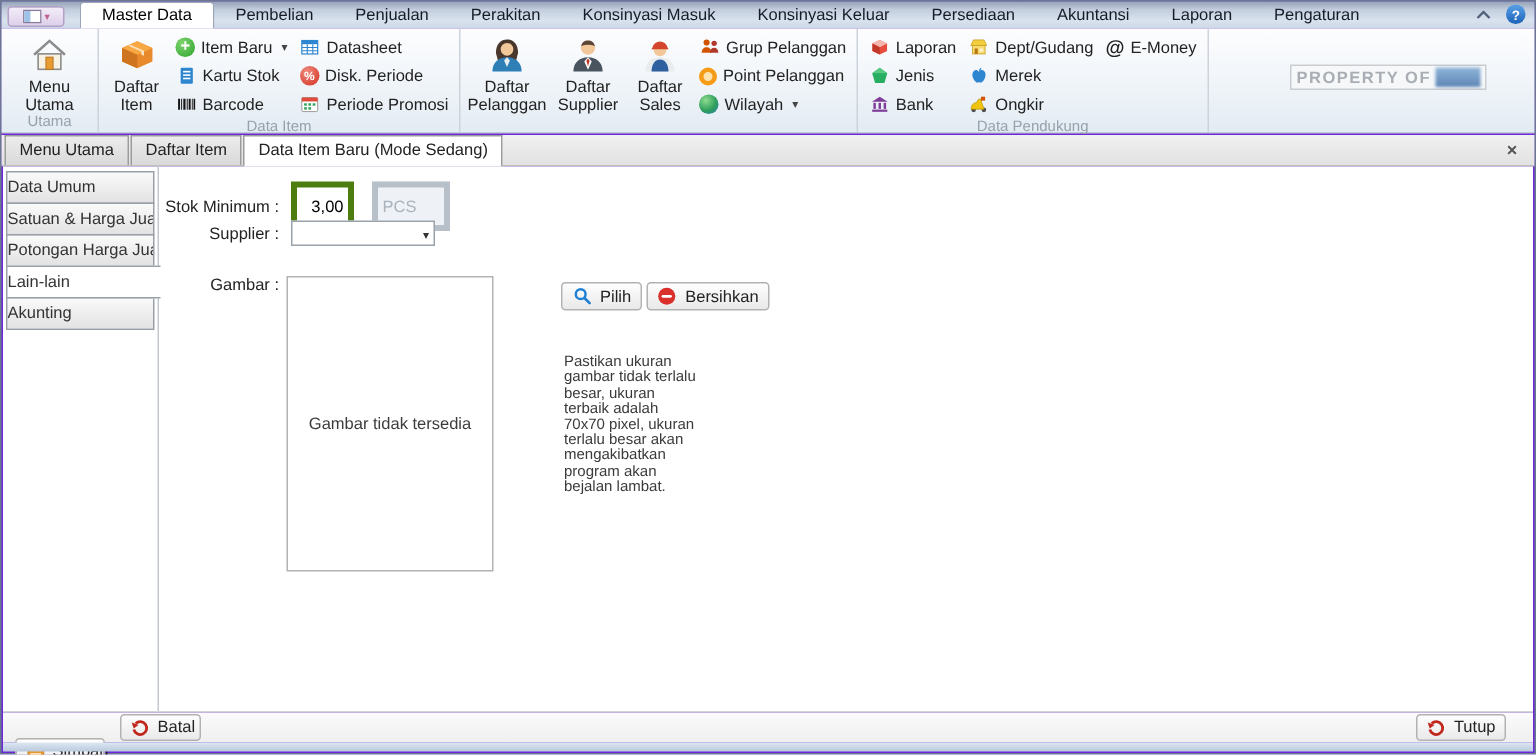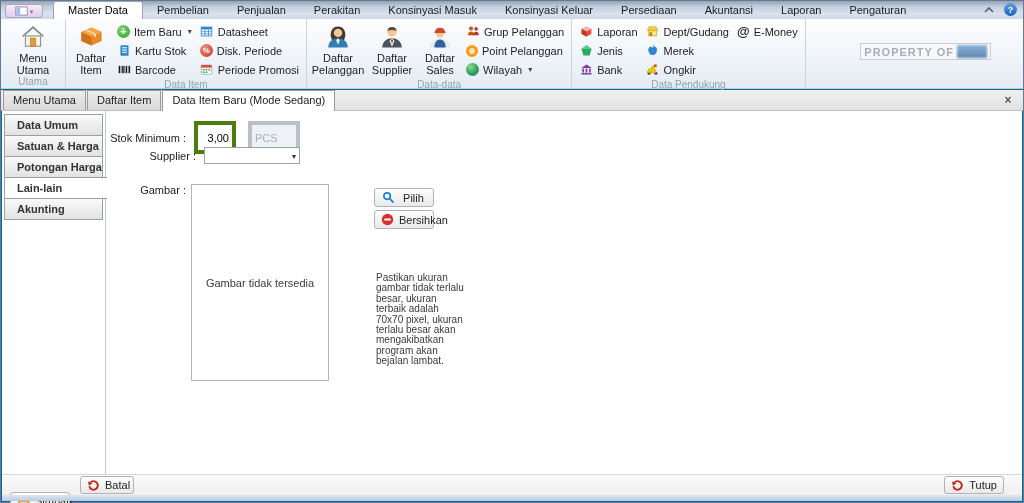--- a/index.html
+++ b/index.html
@@ -1,18 +1,18 @@
 <!DOCTYPE html>
 <html><head>
 <meta charset="utf-8">
 <style>
   * { margin:0; padding:0; box-sizing:border-box; }
   html,body { width:1024px; height:503px; }
   body { font-family:"Liberation Sans", sans-serif; font-size:11px; color:#222; position:relative; overflow:hidden; background:#fff; }
-  #app { position:absolute; inset:0; border:1px solid #69788c; background:#0369a1; }
+  #app { position:absolute; inset:0; border:1px solid #69788c; background:#6d28d9; }
 
   
   .titlebar { position:absolute; top:0; left:0; right:0; height:18px;
     background:linear-gradient(180deg,#93a2b6 0%,#c2cddd 30%,#d9e2ee 70%,#cdd8e6 100%); display:flex; align-items:flex-end; }
   .qat { margin:0 10px 1px 4px; width:38px; height:14px; background:linear-gradient(#f3ecf8,#ddd0ea); border:1px solid #b3a0c6; border-radius:3px; display:flex; align-items:center; justify-content:center; gap:2px; }
   .qat .caret { color:#c06090; font-size:7px; line-height:7px; }
   .rtab { padding:2px 14px 3px; color:#141c28; white-space:nowrap; }
   .rtab.active { background:#fff; border:1px solid #9aa5b5; border-bottom:none; border-radius:3px 3px 0 0; color:#000; }
   .titlebar-right { position:absolute; right:6px; top:2px; display:flex; align-items:center; gap:8px; }
   .chev-up { width:14px; height:12px; display:flex; align-items:center; justify-content:center; }
@@ -45,38 +45,38 @@
   
   .docstrip { position:absolute; top:89px; left:0; right:0; height:21px; background:linear-gradient(#f0f0f0,#e2e2e2); border-bottom:1px solid #bfbfbf; display:flex; align-items:flex-end; padding-left:2px; }
   .dtab { padding:3px 9px 4px; background:linear-gradient(#ececec,#d9d9d9); border:1px solid #9b9b9b; border-bottom:none; margin-right:1px; white-space:nowrap; color:#222; }
   .dtab.active { background:#fff; position:relative; top:1px; padding-bottom:5px; }
   .doc-close { position:absolute; right:8px; top:3px; width:14px; height:14px; color:#555; font-weight:bold; font-size:12px; display:flex; align-items:center; justify-content:center; }
 
   
   .main { position:absolute; top:110px; left:1px; right:1px; bottom:28px; background:#fff; }
   .vdivider { position:absolute; left:103px; top:0; bottom:0; width:1px; background:#c3c8ce; }
   .sidebar { position:absolute; left:2px; top:3px; width:102px; }
-  .stab { position:relative; width:99px; height:22px; line-height:20px; padding-left:12px; font-weight:bold; color:#333;
+  .stab { position:relative; width:99px; height:22px; line-height:20px; padding-left:0; font-weight:normal; color:#333;
     background:linear-gradient(#fafafa,#e2e2e2); border:1px solid #9aa0a8; margin-bottom:-1px; white-space:nowrap; overflow:hidden; }
   .stab.active { width:103px; background:#fff; border-right:none; z-index:3; }
 
   .form { position:absolute; left:104px; top:0; right:0; bottom:0; }
   .frow { position:absolute; display:flex; align-items:center; }
   .flabel { width:80px; text-align:right; margin-right:8px; color:#222; white-space:nowrap; }
   .tbox { height:33px; border:4px solid #4d7c0f; background:#fff; font-family:"Liberation Sans",sans-serif; font-size:11px; padding:0 3px; }
   .tbox.num { width:42px; text-align:right; }
   .tbox.disabled { width:52px; background:#eef1f5; color:#a9b3bd; border-color:#b7bfc8; }
   .combo { width:96px; height:17px; border:1px solid #9aa2ab; background:#fff; position:relative; }
   .combo .caret { position:absolute; right:3px; top:4px; font-size:8px; color:#333; }
   .imgbox { position:absolute; left:85px; top:73px; width:138px; height:197px; border:1px solid #b2b2b2; background:#fff; display:flex; align-items:center; justify-content:center; color:#3c3c3c; }
-  .sidebtns { position:absolute; left:268px; top:77px; width:60px; display:flex; flex-direction:column; gap:3px; }
+  .sidebtns { position:absolute; left:268px; top:77px; width:60px; display:flex; flex-direction:row; gap:3px; }
   .btn { display:inline-flex; align-items:center; justify-content:flex-start; gap:5px; height:19px; padding:0 6px;
     background:linear-gradient(#fefefe,#e9e9e9); border:1px solid #b2b2b2; border-radius:3px; color:#222; white-space:nowrap; }
   .btn .blabel { flex:1; text-align:center; }
-  .note { position:absolute; left:270px; top:126px; width:92px; font-size:10px; line-height:10.4px; color:#3a3a3a;margin-top:36px; }
+  .note { position:absolute; left:270px; top:126px; width:92px; font-size:10px; line-height:10.4px; color:#3a3a3a; }
 
   
   .footer { position:absolute; left:1px; right:1px; bottom:7px; height:21px; background:linear-gradient(#fbfbfb,#efefef); border-top:1px solid #d2d6da; display:flex; align-items:center; padding:0 8px; }
   .footer .btn { height:18px; margin-right:10px; }
   .btn-simpan { width:60px;margin-top:32px; } .btn-batal { width:54px; }
   .btn-tutup { width:60px; margin-left:auto; margin-right:2px; }
   .statusbar { position:absolute; left:1px; right:1px; bottom:1px; height:6px; background:linear-gradient(#dde7f2,#b9c9dc); }
 </style>
 </head>
 <body>
@@ -266,21 +266,20 @@
             <span class="circle-ic point-ic"></span>
             <span>Point Pelanggan</span>
           </div>
           <div class="rb-small">
             <span class="circle-ic globe-ic"></span>
             <span>Wilayah</span>
             <span class="caret-dn">▾</span>
           </div>
         </div>
       </div>
-      <div class="rgroup-label">Data-data</div>
     </div>
 
     <div class="rgroup">
       <div class="rgroup-content">
         <div class="rb-col">
           <div class="rb-small">
             <span class="ric ric-sm">
               <svg width="13" height="13" viewBox="0 0 16 16">
                   <path d="M2 5 8 2l6 3v6l-6 3-6-3z" fill="#e74c3c"></path>
                   <path d="M2 5l6 3 6-3-6-3z" fill="#f5b7ae"></path>
@@ -379,21 +378,21 @@
       <div class="stab active">Lain-lain</div>
       <div class="stab">Akunting</div>
     </div>
 
     <div class="form">
       <div class="frow" style="left:0; top:10px;">
         <span class="flabel">Stok Minimum :</span>
         <input class="tbox num" value="3,00" style="">
         <input class="tbox disabled" style="margin-left: 12px;" disabled="" value="PCS">
       </div>
-      <div class="frow" style="left:10px; top:36px;">
+      <div class="frow" style="left:0; top:36px;">
         <span class="flabel">Supplier :</span>
         <div class="combo">
           <span></span>
           <span class="caret">▾</span>
         </div>
       </div>
 
       <div class="frow" style="left:0; top:73px;">
         <span class="flabel">Gambar :</span>
       </div>

